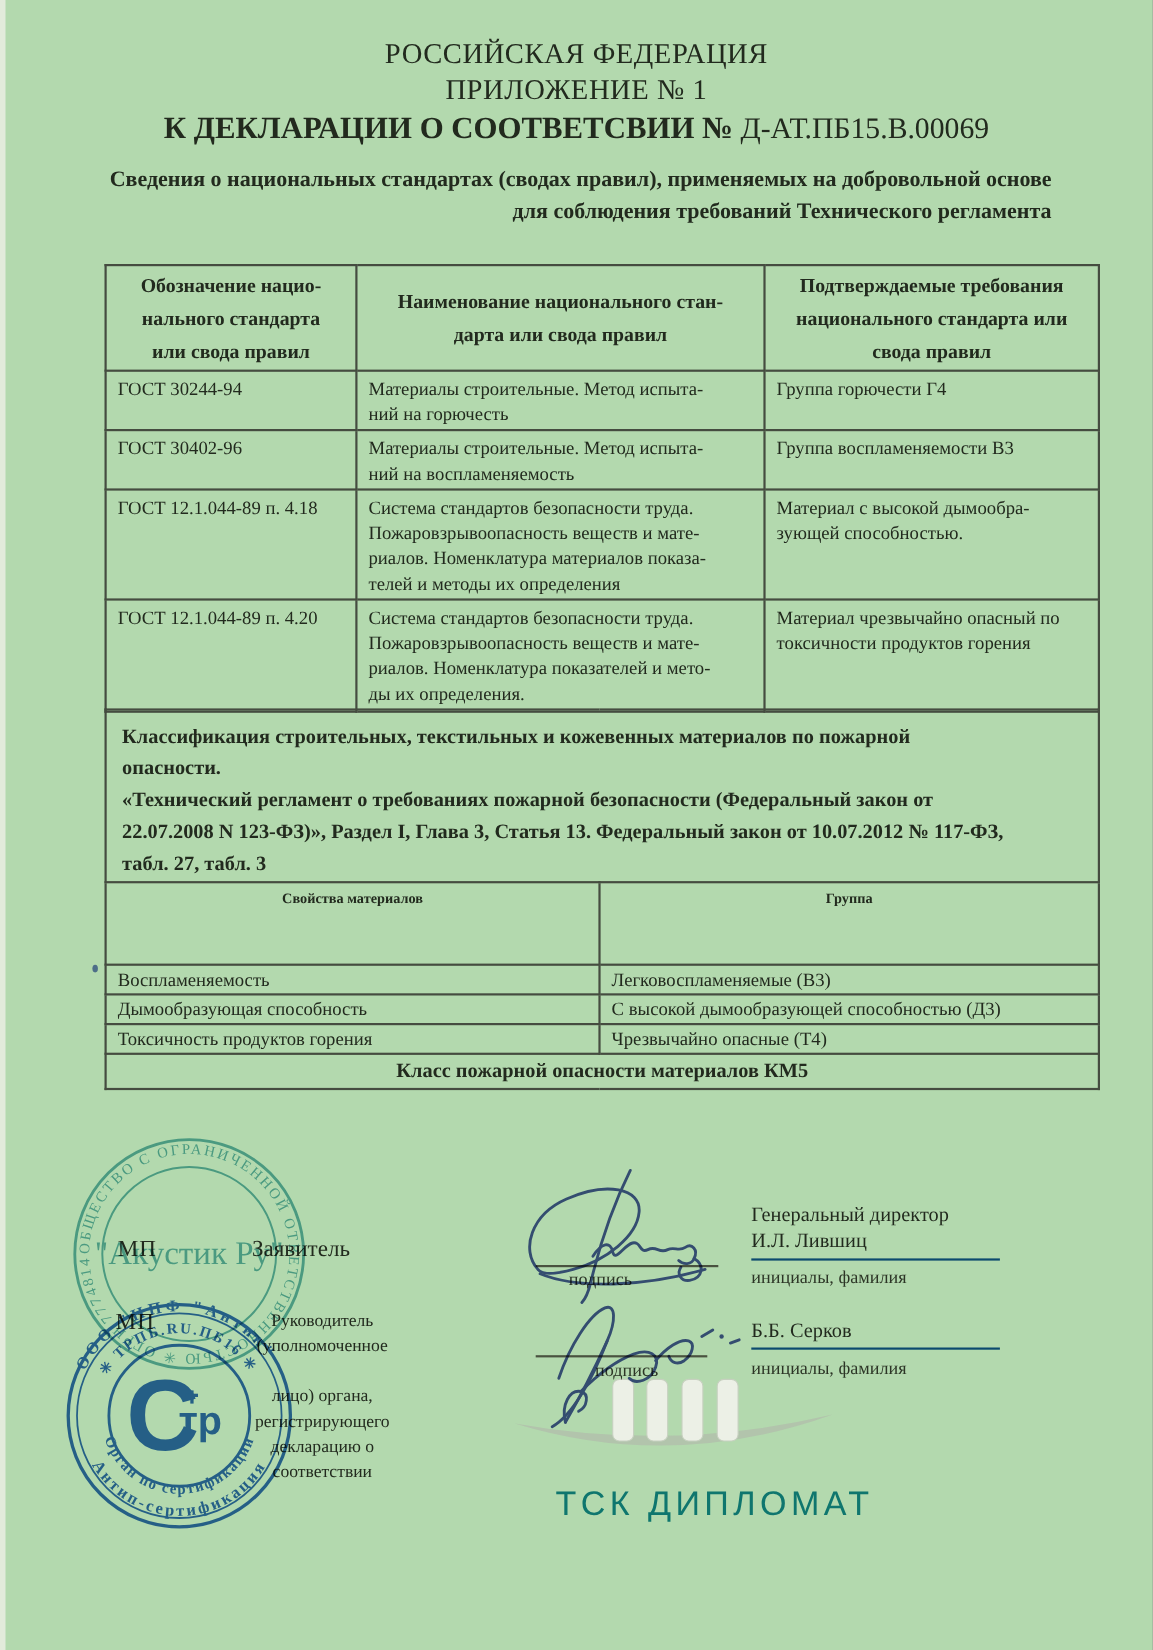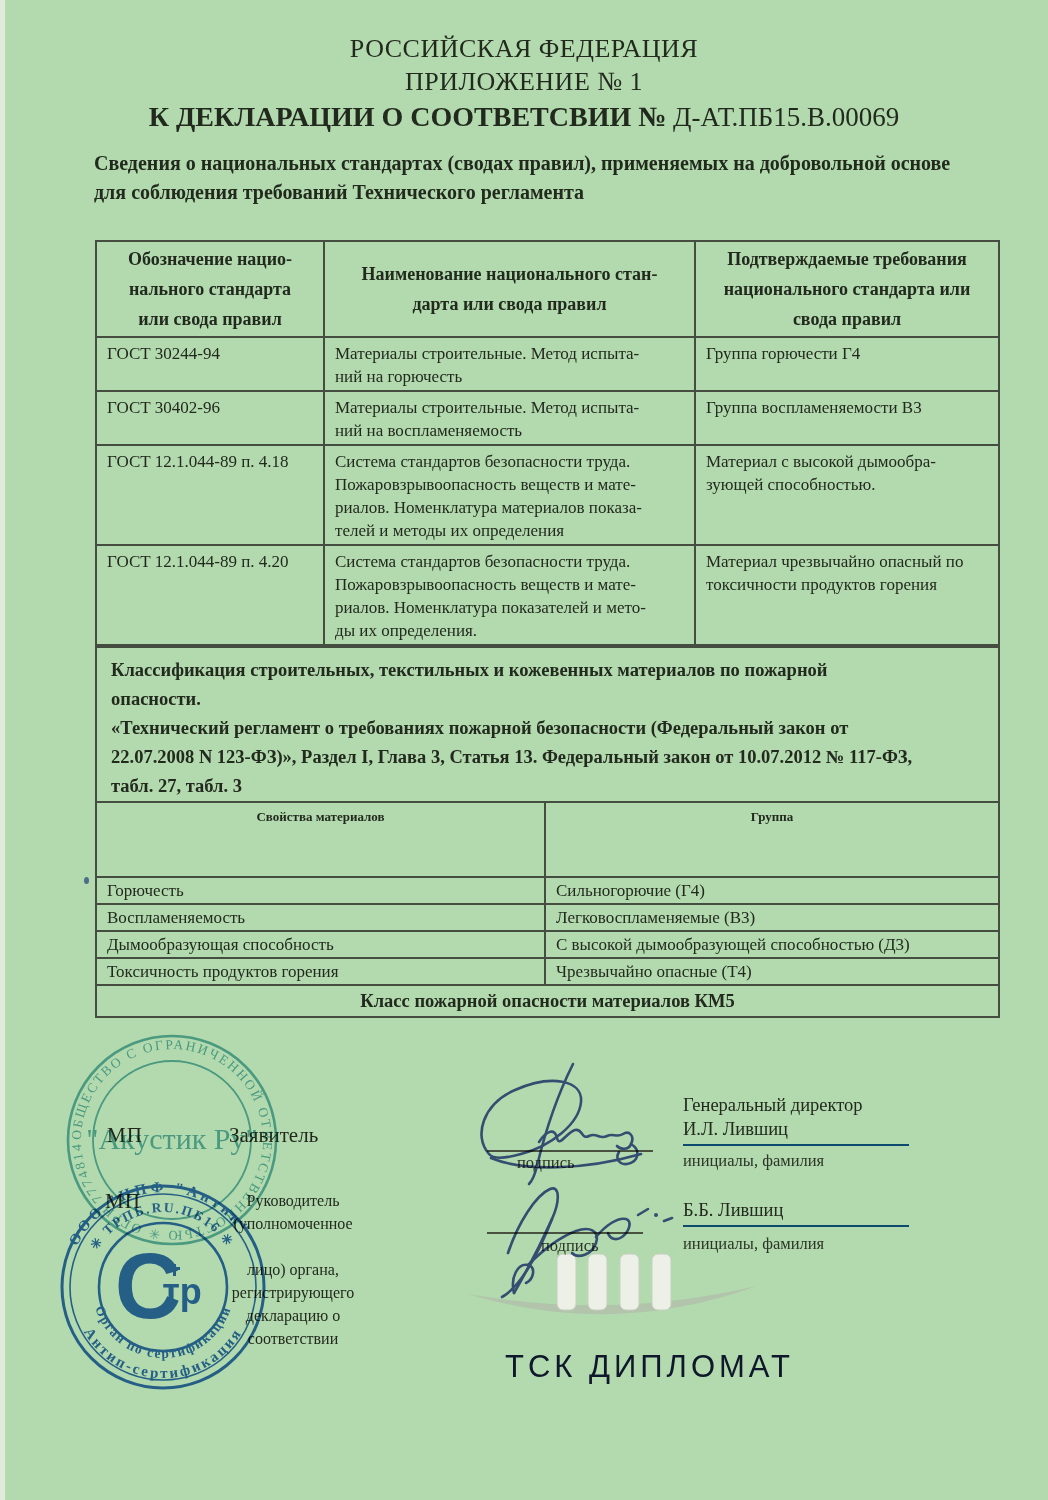--- a/index.html
+++ b/index.html
@@ -6,21 +6,21 @@
   .page{position:relative;width:1048px;height:1500px;background:#b3d9ae;overflow:hidden;
         font-family:"Liberation Serif",serif;color:#222a1e;}
   .edge-strip{position:absolute;left:0;top:0;width:5px;height:100%;background:#e2ebdb;}
   .abs{position:absolute;}
 
   
   .hdr{position:absolute;left:0;top:32px;width:100%;text-align:center;line-height:33px;}
   .hdr .l1,.hdr .l2{font-size:26px;letter-spacing:.5px;}
   .hdr .l3{font-size:27px;margin-top:2px;}
   .hdr .l3 b{font-size:28px;}
-  .subtitle{position:absolute;left:94px;top:149px;width:862px;text-align:left;
+  .subtitle{position:absolute;left:94px;top:149px;width:862px;text-align:right;
             font-weight:bold;font-size:20px;line-height:29px;}
 
   
   table{border-collapse:collapse;table-layout:fixed;}
   .t1{position:absolute;left:95px;top:240px;width:903px;}
   .t1 th,.t1 td{border:2px solid #454c40;}
   .t1 th{font-size:18px;font-weight:bold;text-align:center;vertical-align:middle;
          line-height:30px;padding:2px 8px;white-space:pre-line;}
   .t1 td{font-size:17px;line-height:23px;padding:4px 10px 2px 10px;vertical-align:top;
          white-space:pre-line;}
@@ -45,21 +45,21 @@
   .registrar{position:absolute;left:194px;top:1189px;width:198px;text-align:center;
              font-size:16px;line-height:23px;white-space:pre-line;}
   .hline{position:absolute;height:0;border-top:2px solid #49523f;}
   .caption{position:absolute;font-size:16.5px;color:#2c3526;}
   .sigblock-name{position:absolute;font-size:18.5px;padding-bottom:4px;
                  border-bottom:2px solid #0c4a6e;}
   .dirtitle{position:absolute;font-size:18.5px;}
 
   
   .wm-text{position:absolute;left:505px;top:1349px;font-family:"Liberation Sans",sans-serif;
-           font-size:31px;letter-spacing:4px;color:#0f172a;font-weight:500;}
+           font-size:31px;letter-spacing:4px;color:#0f766e;font-weight:500;}
   .wm-svg{position:absolute;left:455px;top:1243px;}
 
   .stamp,.sig{position:absolute;mix-blend-mode:multiply;}
 </style>
 </head>
 <body>
 
 <div class="page">
   <div class="edge-strip"></div>
 
@@ -131,24 +131,20 @@
 опасности.
 «Технический регламент о требованиях пожарной безопасности (Федеральный закон от
 22.07.2008 N 123-ФЗ)», Раздел I, Глава 3, Статья 13. Федеральный закон  от 10.07.2012 № 117-ФЗ,
 табл. 27, табл. 3</td>
     </tr>
     <tr>
       <th class="colhdr">Свойства материалов</th>
       <th class="colhdr">Группа</th>
     </tr>
     <tr>
-      <td class="cell">Горючесть</td>
-      <td class="cell">Сильногорючие (Г4)</td>
-    </tr>
-    <tr>
       <td class="cell">Воспламеняемость</td>
       <td class="cell">Легковоспламеняемые (В3)</td>
     </tr>
     <tr>
       <td class="cell">Дымообразующая способность</td>
       <td class="cell">С высокой дымообразующей способностью (Д3)</td>
     </tr>
     <tr>
       <td class="cell">Токсичность продуктов горения</td>
       <td class="cell">Чрезвычайно опасные (Т4)</td>
@@ -182,21 +178,21 @@
 соответствии</div>
 
   <div class="hline" style="left:487px;top:1150px;width:166px;"></div>
   <div class="caption" style="left:517px;top:1153px;">подпись</div>
   <div class="dirtitle" style="left:683px;top:1095px;">Генеральный директор</div>
   <div class="sigblock-name" style="left:683px;top:1119px;width:226px;">И.Л. Лившиц</div>
   <div class="caption" style="left:683px;top:1151px;">инициалы, фамилия</div>
 
   <div class="hline" style="left:487px;top:1232px;width:156px;"></div>
   <div class="caption" style="left:541px;top:1236px;">подпись</div>
-  <div class="sigblock-name" style="left:683px;top:1200px;width:226px;">Б.Б. Лившиц</div>
+  <div class="sigblock-name" style="left:683px;top:1200px;width:226px;">Б.Б. Серков</div>
   <div class="caption" style="left:683px;top:1234px;">инициалы, фамилия</div>
 
   <svg class="stamp" style="left:60px;top:1028px;opacity:.8;" width="224" height="224" viewBox="0 0 224 224">
     <defs>
       <path id="tealRing" d="M 21,112 A 91,91 0 1 1 203,112 A 91,91 0 1 1 21,112"></path>
     </defs>
     <circle cx="112" cy="112" r="104" fill="none" stroke="#44a3ab" stroke-width="2.6"></circle>
     <circle cx="112" cy="112" r="79" fill="none" stroke="#44a3ab" stroke-width="1.8"></circle>
     <text font-family="Liberation Serif,serif" font-size="13.5" letter-spacing="2.1" fill="#44a3ab">
       <textPath href="#tealRing">ОБЩЕСТВО С ОГРАНИЧЕННОЙ ОТВЕТСТВЕННОСТЬЮ ✳ ОГРН 7774814316</textPath>

